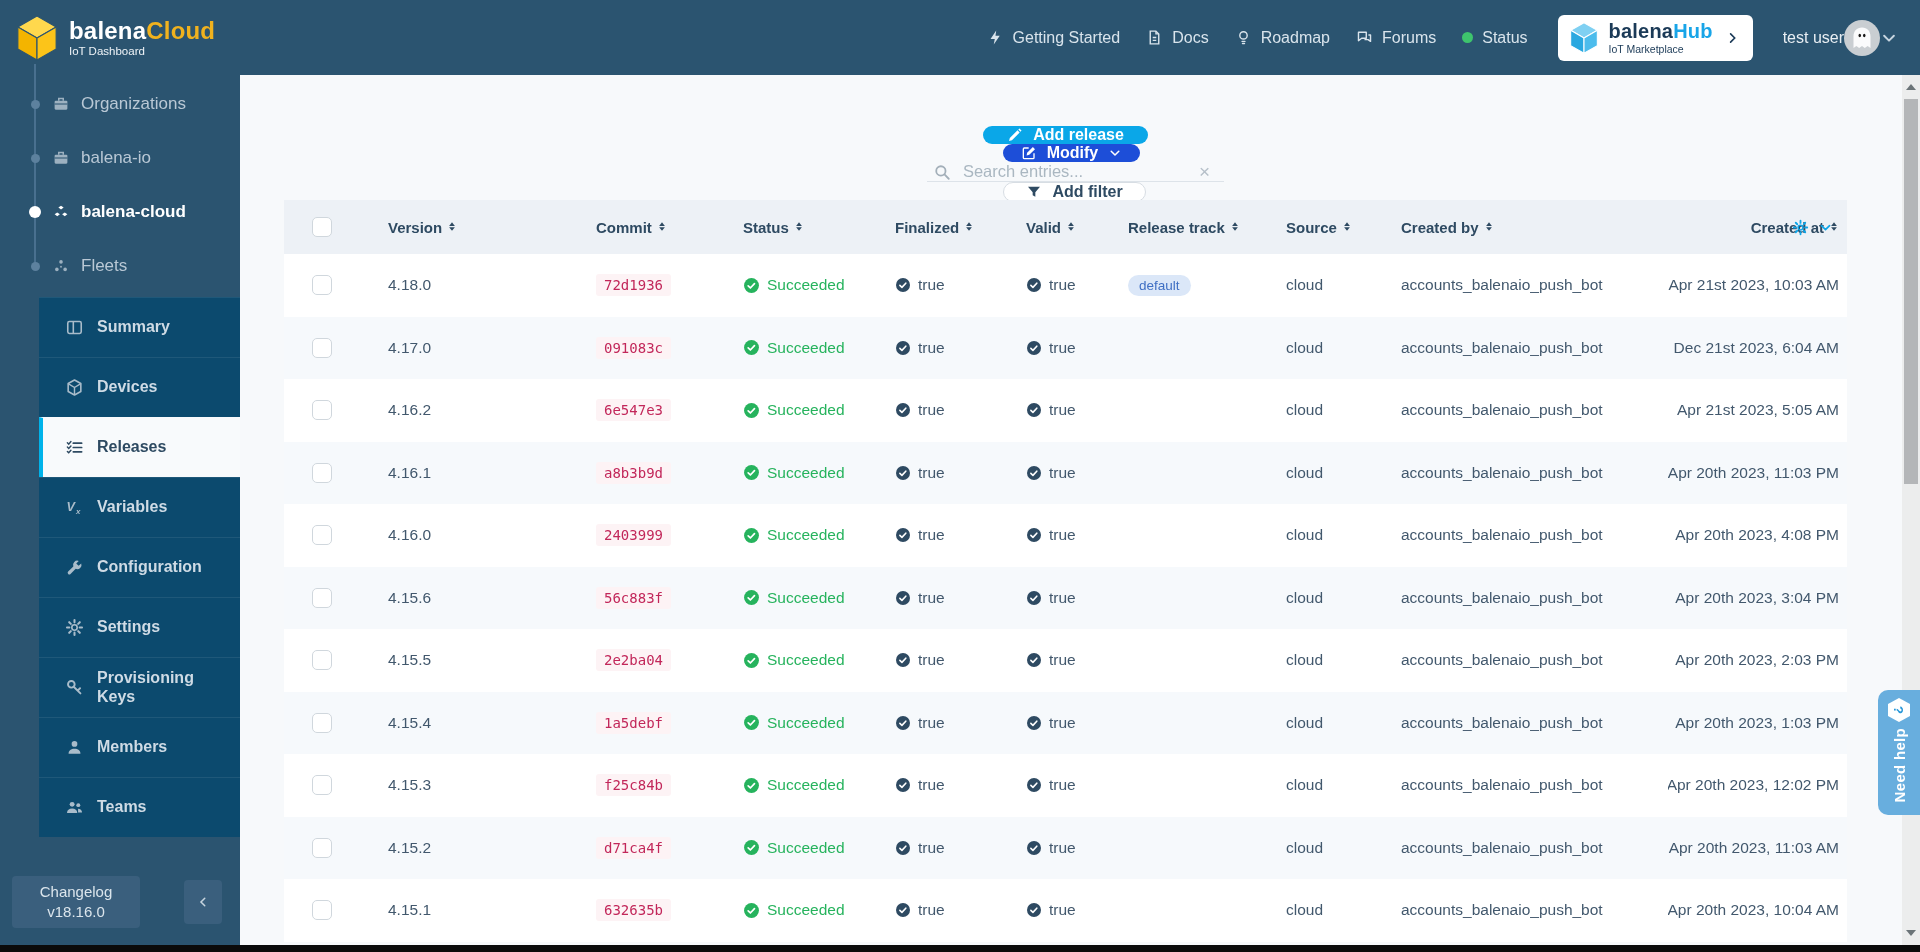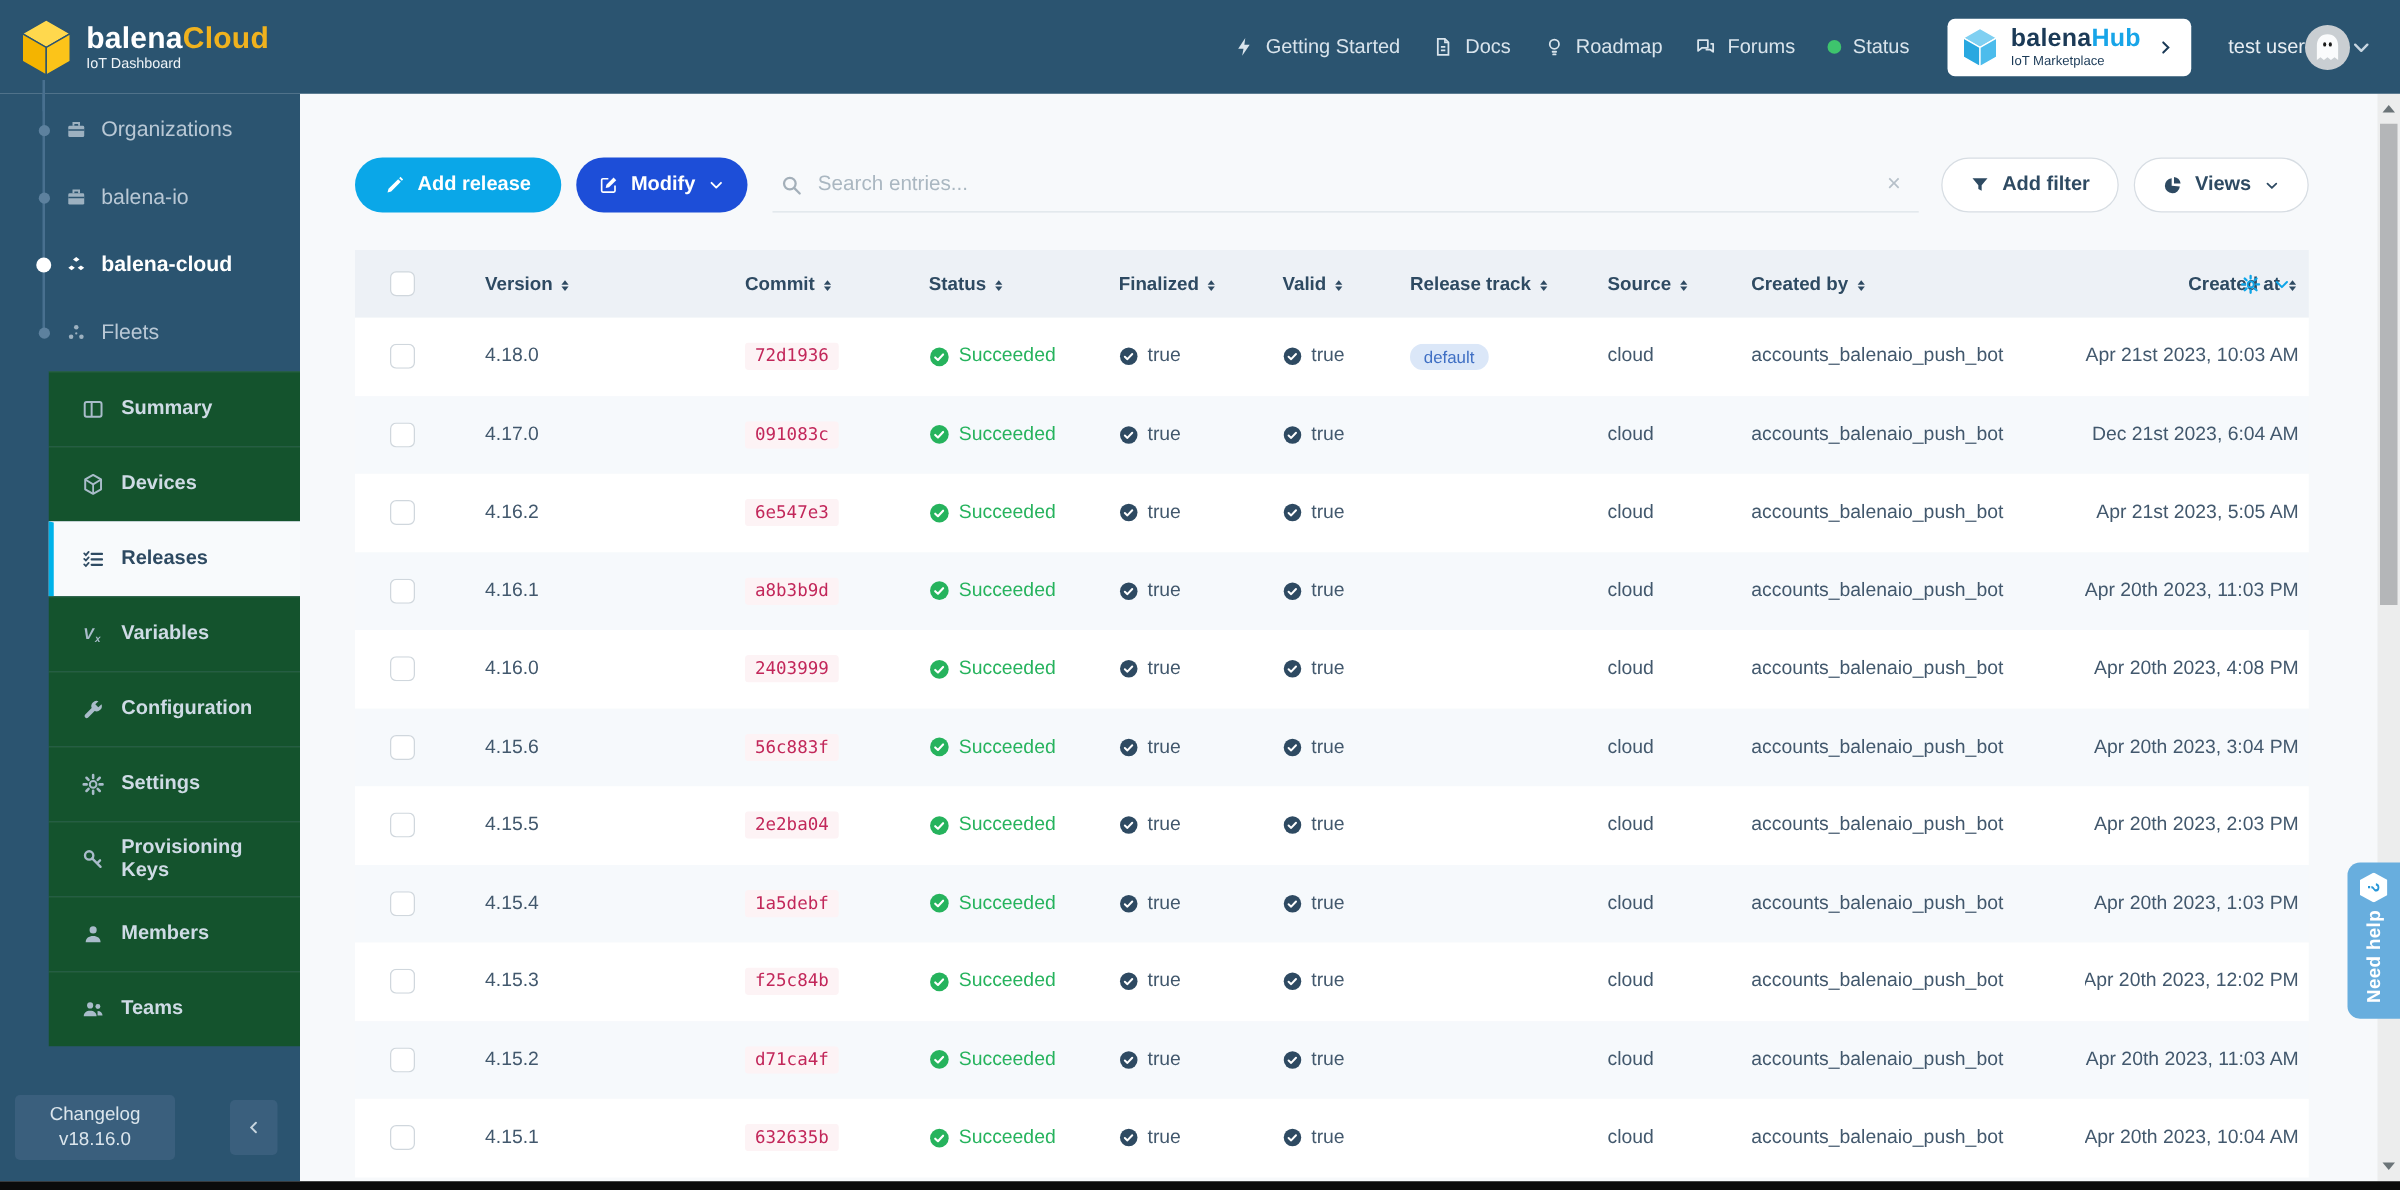--- a/index.html
+++ b/index.html
@@ -53,21 +53,21 @@
   .tree{ padding-top:2px; position:relative; }
   .tree-item{ position:relative; height:54px; display:flex; align-items:center; gap:11px; padding-left:52px; color:#b9c8d5; font-size:17px; cursor:pointer;}
   .tree-item .dot{ position:absolute; left:30.5px; width:9px; height:9px; border-radius:50%; background:#5d819e;}
   .tree-item .icon{ width:18px; height:18px; color:#9db1c0;}
   .tree-item.active{ color:#fff; font-weight:700; }
   .tree-item.active .dot{ left:29px; width:12px; height:12px; background:#fff;}
   .tree-item.active .icon{ color:#fff; }
   .submenu{ margin:4px 0 0 39px; width:201px; }
   .submenu-item{
     height:60px; display:flex; align-items:center; gap:13px; padding-left:26px;
-    background:#14532d; border-top:1px solid rgba(255,255,255,.08);
+    background:#0c4a6e; border-top:1px solid rgba(255,255,255,.08);
     color:#cfdbe5; font-size:16px; font-weight:600; cursor:pointer; line-height:1.15;
   }
   .submenu-item .icon{ width:19px; height:19px; color:#a9bcca;}
   .submenu-item .lbl{ max-width:130px; }
   .submenu-item.active{
     background:#f8fafc; color:#2e4a62; border-left:4px solid #00b3ea; padding-left:22px; border-top-color:transparent;
   }
   .submenu-item.active .icon{ color:#2e4a62; }
   .sidebar-bottom{ position:absolute; left:12px; right:18px; bottom:17px; display:flex; justify-content:space-between; align-items:center;}
   .changelog-btn{
@@ -75,21 +75,21 @@
     color:#dbe5ec; font-size:15px; line-height:1.35; text-align:center;
   }
   .collapse-btn{
     width:38px; height:44px; background:#3a5f7d; border-radius:4px;
     display:flex; align-items:center; justify-content:center; color:#c6d4de;
   }
   .collapse-btn .icon{ width:14px; height:14px; }
 
   
   .content{ position:absolute; left:240px; top:75px; right:18px; bottom:7px; background:#f7f9fb; overflow:hidden;}
-  .toolbar{ position:absolute; top:51px; left:44px; right:55px; height:44px; display:flex; align-items:center;}
+  .toolbar{ position:absolute; top:51px; left:44px; right:55px; height:44px; display:flex; align-items:center;flex-direction:column;}
   .pill{ height:44px; border-radius:22px; display:flex; align-items:center; gap:10px; font-size:16px; font-weight:600;}
   .btn-add{ background:#0aa7e8; color:#fff; padding:0 24px;}
   .btn-add .icon{ width:16px; height:16px; color:#fff;}
   .btn-modify{ background:#1d4ed8; color:#fff; padding:0 18px; margin-left:12px; cursor:default;}
   .btn-modify .icon{ width:16px; height:16px; color:#fff;}
   .btn-modify .chev{ width:14px; height:14px; color:#fff;}
   .searchbox{ flex:1; margin-left:20px; height:44px; display:flex; align-items:center; gap:12px; padding:0 10px 0 6px; border-bottom:1px solid #dde3e9;}
   .searchbox .icon{ width:18px; height:18px; color:#a3afb9;}
   .searchbox input{ flex:1; border:none; outline:none; background:transparent; font-family:inherit; font-size:16.5px; color:#42586c;}
   .searchbox input::placeholder{ color:#aab7c1; }
@@ -99,21 +99,21 @@
   .btn-views{ margin-left:12px; }
   .btn-outline .icon{ width:16px; height:16px; color:#2e4a62;}
   .btn-outline .chev{ width:13px; height:13px; }
 
   
   .table{ position:absolute; top:125px; left:44px; right:55px; --cols:104px 208px 147px 152px 131px 102px 158px 115px 267px 179px; }
   .thead{
     display:grid; grid-template-columns:var(--cols); height:54px; align-items:center;
     background:#edf1f6; color:#2e4a62; font-weight:600; font-size:15px; position:relative;
   }
-  .hcell{ display:flex; align-items:flex-end; gap:5px; cursor:pointer;}
+  .hcell{ display:flex; align-items:flex-start; gap:5px; cursor:pointer;}
   .sort{ width:10px; height:15px; color:#2e4a62; }
   .hd-tools{ position:absolute; right:14px; display:flex; align-items:center; gap:9px; color:#0ea5e8;}
   .hd-tools .icon{ width:17px; height:17px;}
   .hd-tools .chev{ width:15px; height:15px;}
   .trow{
     display:grid; grid-template-columns:var(--cols); height:62.5px; align-items:center;
     background:#fff; font-size:15.5px; color:#42586d; cursor:pointer;
   }
   .trow:nth-child(even){ background:#f6f9fc; }
   .cell{ display:flex; align-items:center; gap:7px; overflow:hidden; white-space:nowrap;}

